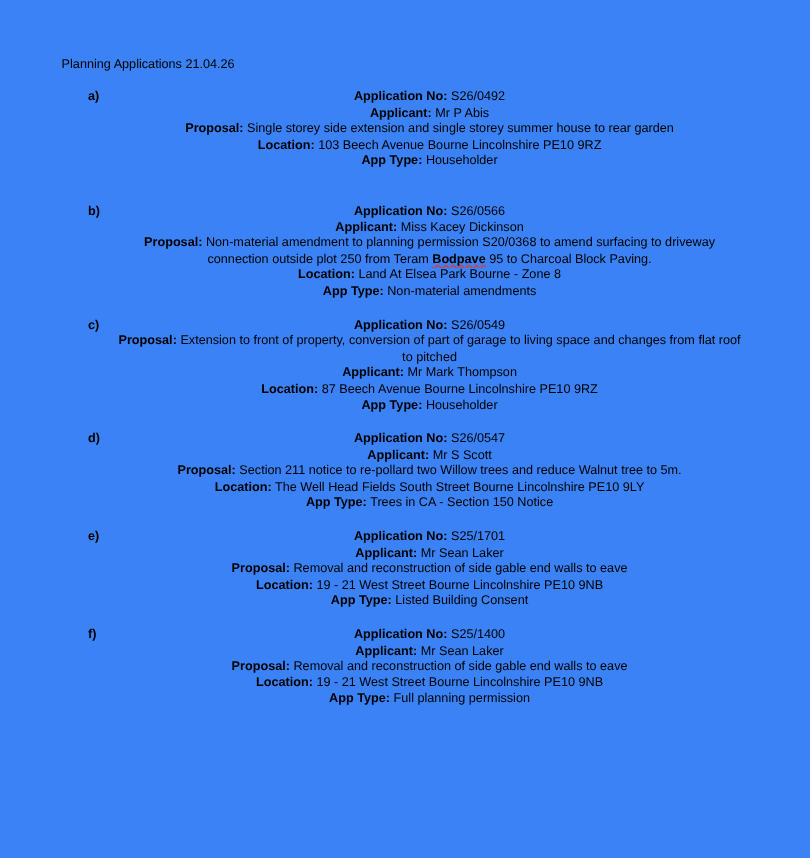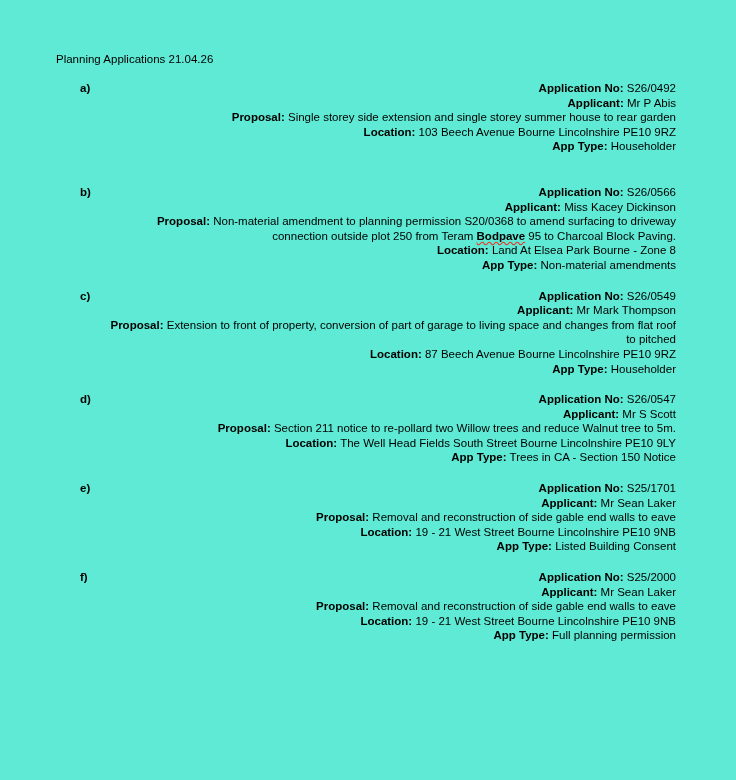--- a/index.html
+++ b/index.html
@@ -12,21 +12,21 @@
     width: 736px;
     height: 780px;
     font-family: "Liberation Sans", sans-serif;
     color: #000000;
     -webkit-font-smoothing: antialiased;
   }
   .page {
     position: relative;
     width: 736px;
     height: 780px;
-    background: #5eead4;
+    background: #3b82f6;
     overflow: hidden;
   }
   .doc-title {
     position: absolute;
     left: 56px;
     top: 52px;
     font-size: 11.5px;
     line-height: 14.6px;
     white-space: nowrap;
   }
@@ -49,21 +49,21 @@
     left: 80px;
     top: 0;
     width: 22px;
     font-size: 11.5px;
     line-height: 14.6px;
     font-weight: bold;
   }
   .field-line {
     font-size: 11.5px;
     line-height: 14.6px;
-    text-align: right;
+    text-align: center;
     padding-right: 60px;
   }
   .field-label {
     font-weight: bold;
   }
   .field-value {
     font-weight: normal;
   }
   .spell-error {
     text-decoration: underline wavy #e8352b;
@@ -92,22 +92,22 @@
         <div class="item-marker">b)</div>
         <div class="field-line"><span class="field-label">Application No:</span> <span class="field-value">S26/0566</span></div>
         <div class="field-line"><span class="field-label">Applicant:</span> <span class="field-value">Miss Kacey Dickinson</span></div>
         <div class="field-line"><span class="field-label">Proposal:</span> <span class="field-value"><span>Non-material amendment to planning permission S20/0368 to amend surfacing to driveway connection outside plot 250 from Teram </span><span class="spell-error">Bodpave</span><span> 95 to Charcoal Block Paving.</span></span></div>
         <div class="field-line"><span class="field-label">Location:</span> <span class="field-value">Land At Elsea Park Bourne - Zone 8</span></div>
         <div class="field-line"><span class="field-label">App Type:</span> <span class="field-value">Non-material amendments</span></div>
       </div>
       <div class="app-item">
         <div class="item-marker">c)</div>
         <div class="field-line"><span class="field-label">Application No:</span> <span class="field-value">S26/0549</span></div>
+        <div class="field-line"><span class="field-label">Proposal:</span> <span class="field-value">Extension to front of property, conversion of part of garage to living space and changes from flat roof to pitched</span></div>
         <div class="field-line"><span class="field-label">Applicant:</span> <span class="field-value">Mr Mark Thompson</span></div>
-        <div class="field-line"><span class="field-label">Proposal:</span> <span class="field-value">Extension to front of property, conversion of part of garage to living space and changes from flat roof to pitched</span></div>
         <div class="field-line"><span class="field-label">Location:</span> <span class="field-value">87 Beech Avenue Bourne Lincolnshire PE10 9RZ</span></div>
         <div class="field-line"><span class="field-label">App Type:</span> <span class="field-value">Householder</span></div>
       </div>
       <div class="app-item">
         <div class="item-marker">d)</div>
         <div class="field-line"><span class="field-label">Application No:</span> <span class="field-value">S26/0547</span></div>
         <div class="field-line"><span class="field-label">Applicant:</span> <span class="field-value">Mr S Scott</span></div>
         <div class="field-line"><span class="field-label">Proposal:</span> <span class="field-value">Section 211 notice to re-pollard two Willow trees and reduce Walnut tree to 5m.</span></div>
         <div class="field-line"><span class="field-label">Location:</span> <span class="field-value">The Well Head Fields South Street Bourne Lincolnshire PE10 9LY</span></div>
         <div class="field-line"><span class="field-label">App Type:</span> <span class="field-value">Trees in CA - Section 150 Notice</span></div>
@@ -115,21 +115,21 @@
       <div class="app-item">
         <div class="item-marker">e)</div>
         <div class="field-line"><span class="field-label">Application No:</span> <span class="field-value">S25/1701</span></div>
         <div class="field-line"><span class="field-label">Applicant:</span> <span class="field-value">Mr Sean Laker</span></div>
         <div class="field-line"><span class="field-label">Proposal:</span> <span class="field-value">Removal and reconstruction of side gable end walls to eave</span></div>
         <div class="field-line"><span class="field-label">Location:</span> <span class="field-value">19 - 21 West Street Bourne Lincolnshire PE10 9NB</span></div>
         <div class="field-line"><span class="field-label">App Type:</span> <span class="field-value">Listed Building Consent</span></div>
       </div>
       <div class="app-item">
         <div class="item-marker">f)</div>
-        <div class="field-line"><span class="field-label">Application No:</span> <span class="field-value">S25/2000</span></div>
+        <div class="field-line"><span class="field-label">Application No:</span> <span class="field-value">S25/1400</span></div>
         <div class="field-line"><span class="field-label">Applicant:</span> <span class="field-value">Mr Sean Laker</span></div>
         <div class="field-line"><span class="field-label">Proposal:</span> <span class="field-value">Removal and reconstruction of side gable end walls to eave</span></div>
         <div class="field-line"><span class="field-label">Location:</span> <span class="field-value">19 - 21 West Street Bourne Lincolnshire PE10 9NB</span></div>
         <div class="field-line"><span class="field-label">App Type:</span> <span class="field-value">Full planning permission</span></div>
       </div>
     </div>
 
 </div>
 
 </body></html>

